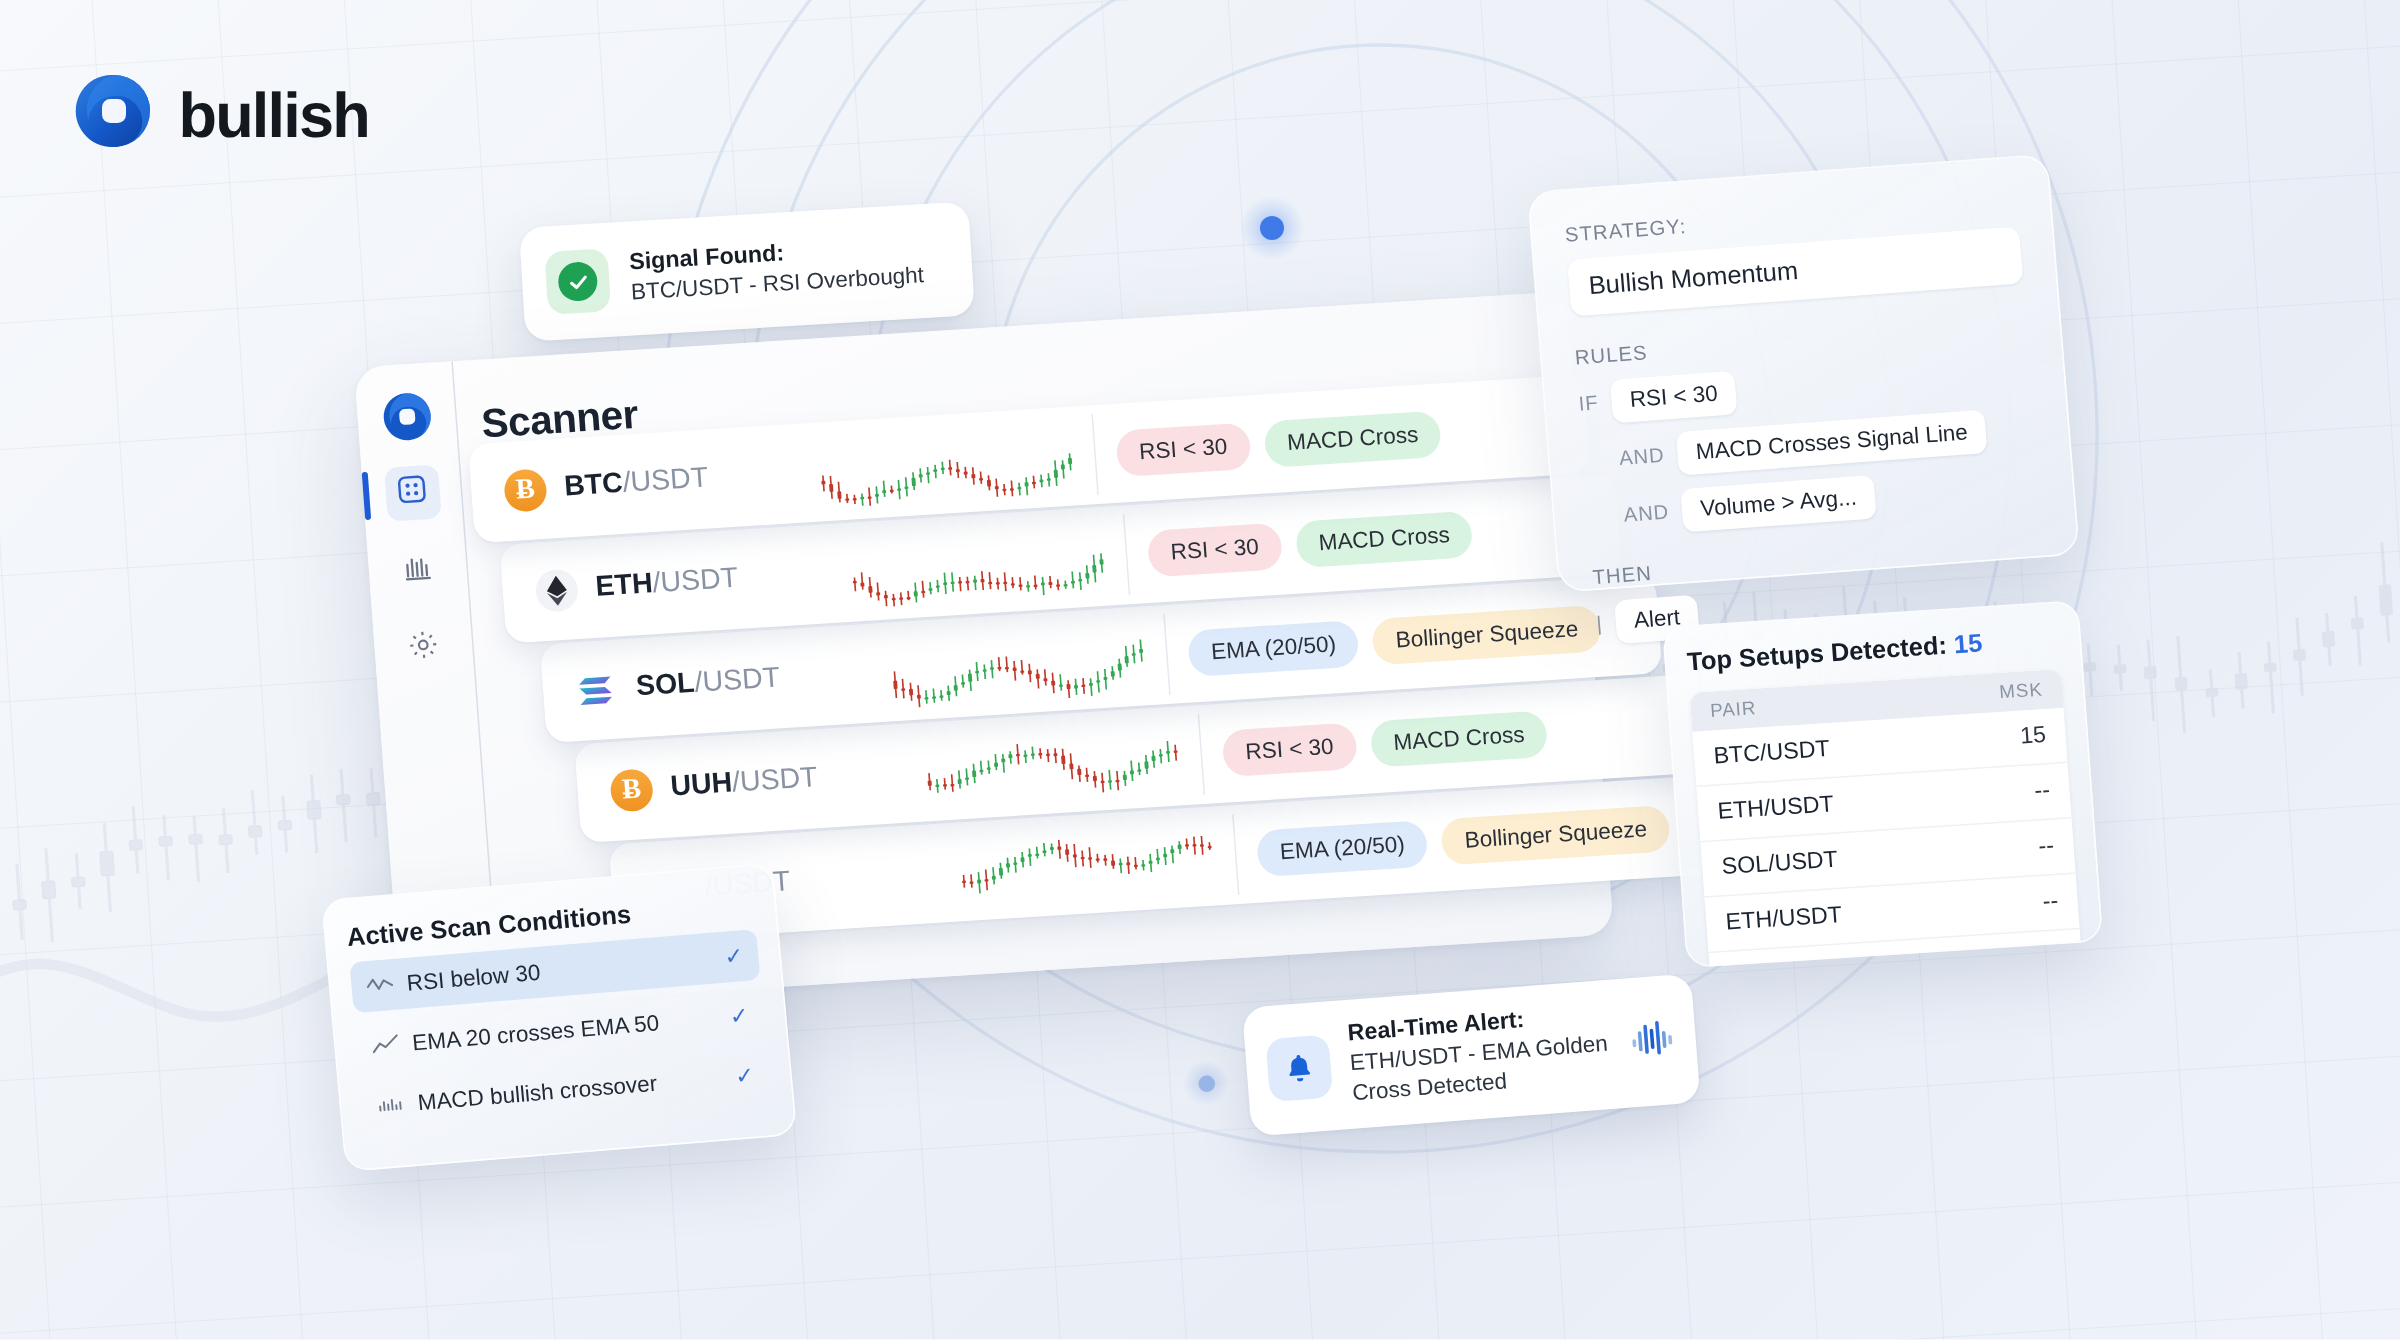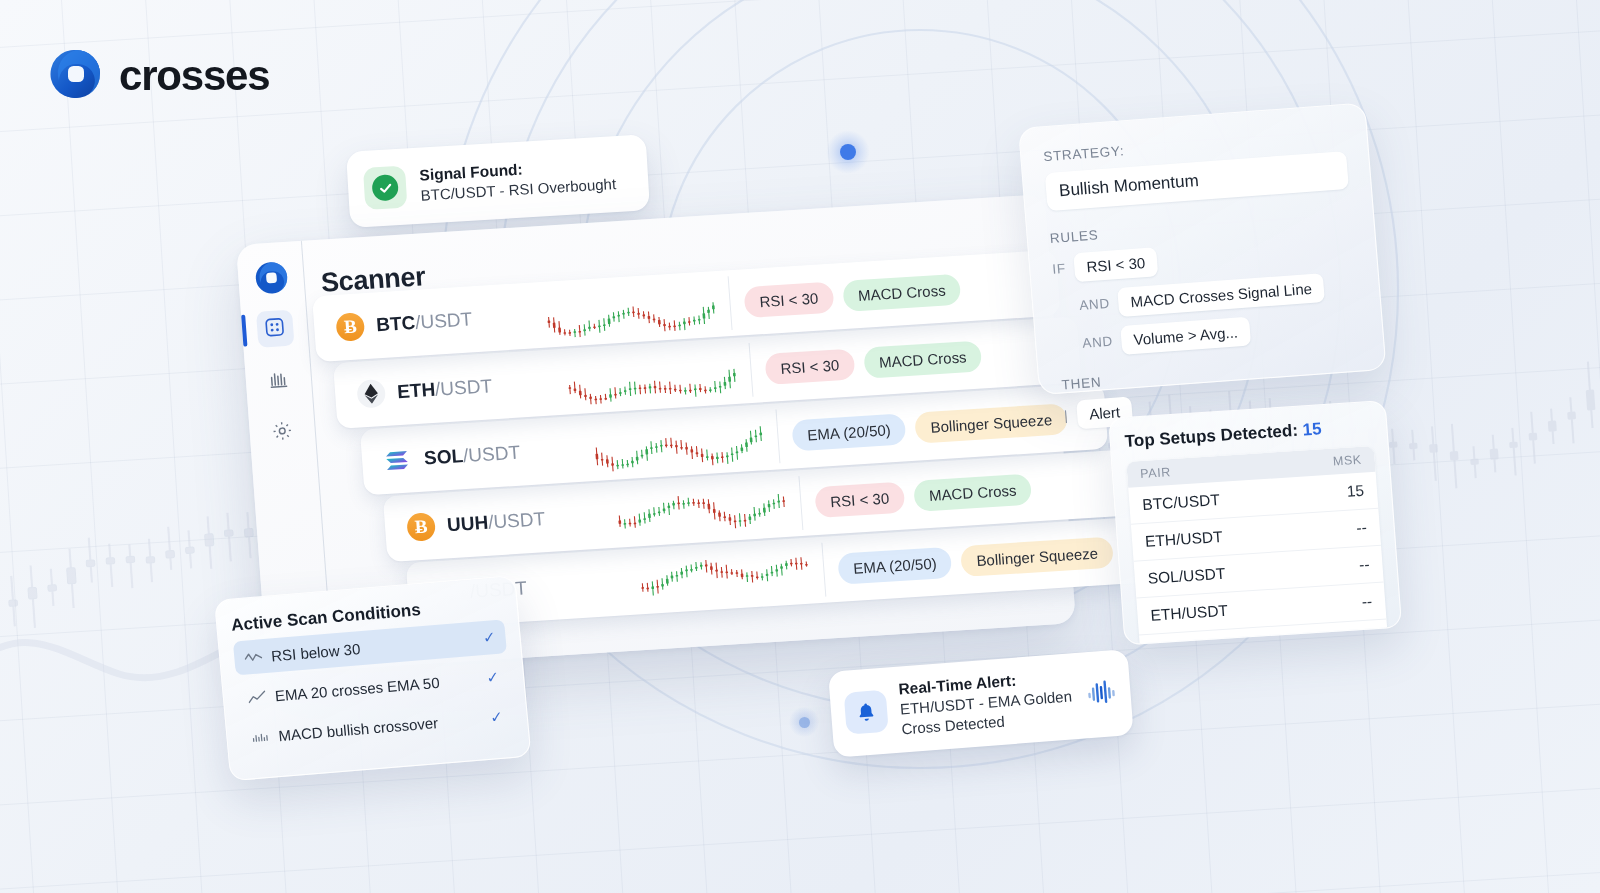--- a/index.html
+++ b/index.html
@@ -340,21 +340,21 @@
             <stop offset="55%" stop-color="#1458c8"></stop>
           <stop offset="100%" stop-color="#0d3f9e"></stop>
         </linearGradient>
       </defs>
       <path d="M26 2 A24 24 0 1 0 36 47 L34 40 A17 17 0 1 1 43 26 L50 26 A24 24 0 0 0 26 2 Z" fill="url(#lg1)"></path>
       <circle cx="26" cy="26" r="24" fill="url(#lg1)"></circle>
       <path d="M26 2 a24 24 0 0 1 24 24 a24 24 0 0 1 -14 21.8 a17 17 0 0 0 -10 -31.8 a17 17 0 0 0 -17 17 a24 24 0 0 1 17 -31 z" fill="#2f86ee" opacity="0.55"></path>
       <rect x="18" y="18" width="16" height="16" rx="5.5" fill="#f3f7fd"></rect>
     </svg>
   </span>
-  <span class="logo-text">crosses</span>
+  <span class="logo-text">bullish</span>
 </div>
 
 <div class="card" id="signal-toast">
   <div class="toast-badge badge-green">
     <span class="check-circle">
       <svg width="15" height="15" viewBox="0 0 16 16">
           <path d="M3 8.4 L6.4 11.6 L13 4.6" fill="none" stroke="#fff" stroke-width="2.2" stroke-linecap="round" stroke-linejoin="round"></path>
         </svg>
     </span>
   </div>

